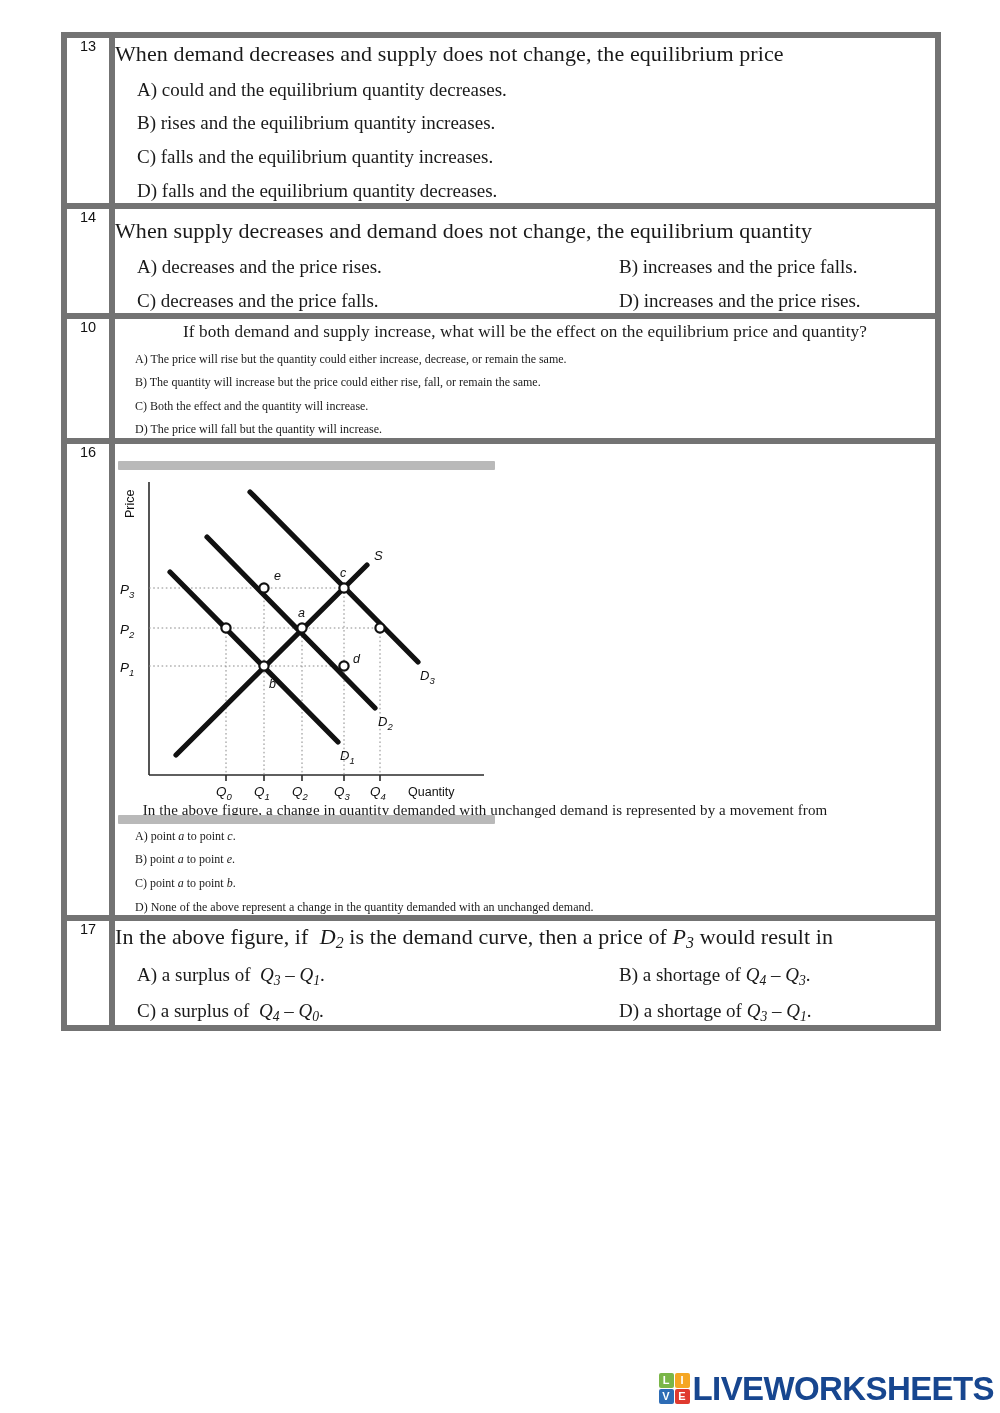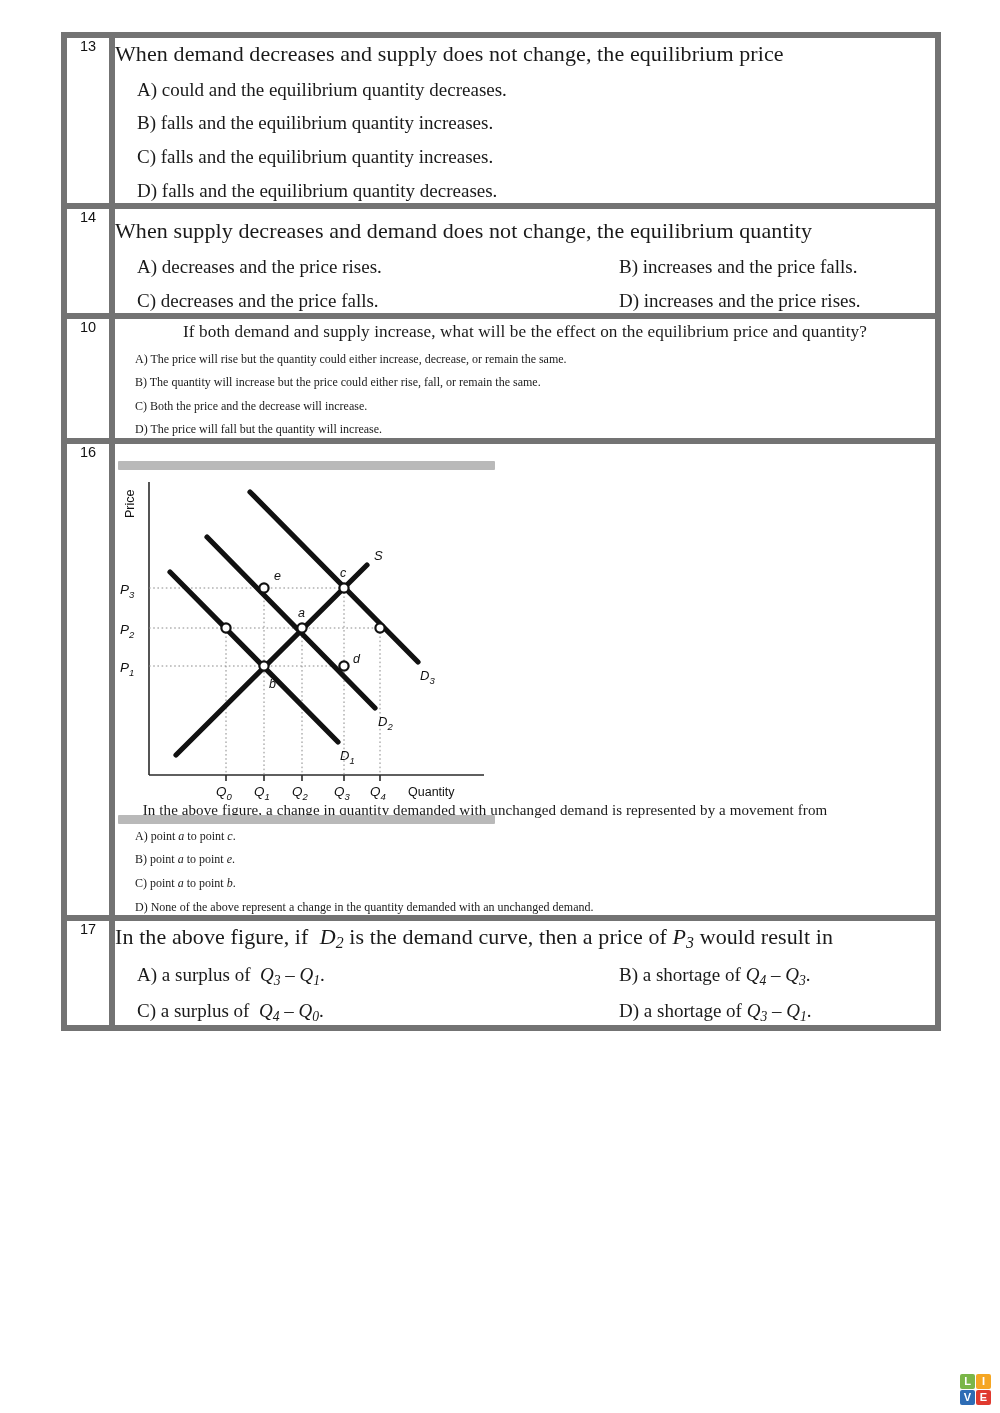--- a/index.html
+++ b/index.html
@@ -133,21 +133,21 @@
         <col style="width:48px">
         <col>
       </colgroup>
     <tbody>
 
       <tr>
         <td class="numcell">13</td>
         <td class="bodycell">
           <div class="stem">When demand decreases and supply does not change, the equilibrium price</div>
           <div class="opt">A) could and the equilibrium quantity decreases.</div>
-          <div class="opt">B) falls and the equilibrium quantity increases.</div>
+          <div class="opt">B) rises and the equilibrium quantity increases.</div>
           <div class="opt">C) falls and the equilibrium quantity increases.</div>
           <div class="opt">D) falls and the equilibrium quantity decreases.</div>
         </td>
       </tr>
 
       <tr>
         <td class="numcell">14</td>
         <td class="bodycell">
           <div class="stem" style="margin-top:8px">When supply decreases and demand does not change, the equilibrium quantity</div>
           <div class="optrow">
@@ -160,21 +160,21 @@
           </div>
         </td>
       </tr>
 
       <tr>
         <td class="numcell">10</td>
         <td class="bodycell small">
           <div class="stem">If both demand and supply increase, what will be the effect on the equilibrium price and quantity?</div>
           <div class="opt">A) The price will rise but the quantity could either increase, decrease, or remain the same.</div>
           <div class="opt">B) The quantity will increase but the price could either rise, fall, or remain the same.</div>
-          <div class="opt">C) Both the price and the decrease will increase.</div>
+          <div class="opt">C) Both the effect and the quantity will increase.</div>
           <div class="opt">D) The price will fall but the quantity will increase.</div>
         </td>
       </tr>
 
       <tr>
         <td class="numcell">16</td>
         <td class="bodycell small">
 
           <div style="height:355px"></div>
           <div class="stem" style="font-size:15px;line-height:1.32;max-width:740px">In the above figure, a change in quantity demanded with unchanged demand is represented by a movement from</div>
@@ -286,15 +286,16 @@
     </svg>
   </div>
 
   <div class="logo">
     <div class="tiles">
       <div class="tile t-l">L</div>
       <div class="tile t-i">I</div>
       <div class="tile t-v">V</div>
       <div class="tile t-e">E</div>
     </div>
+    <div class="logotext">LIVEWORKSHEETS</div>
   </div>
 
 </div>
 
 </body></html>

